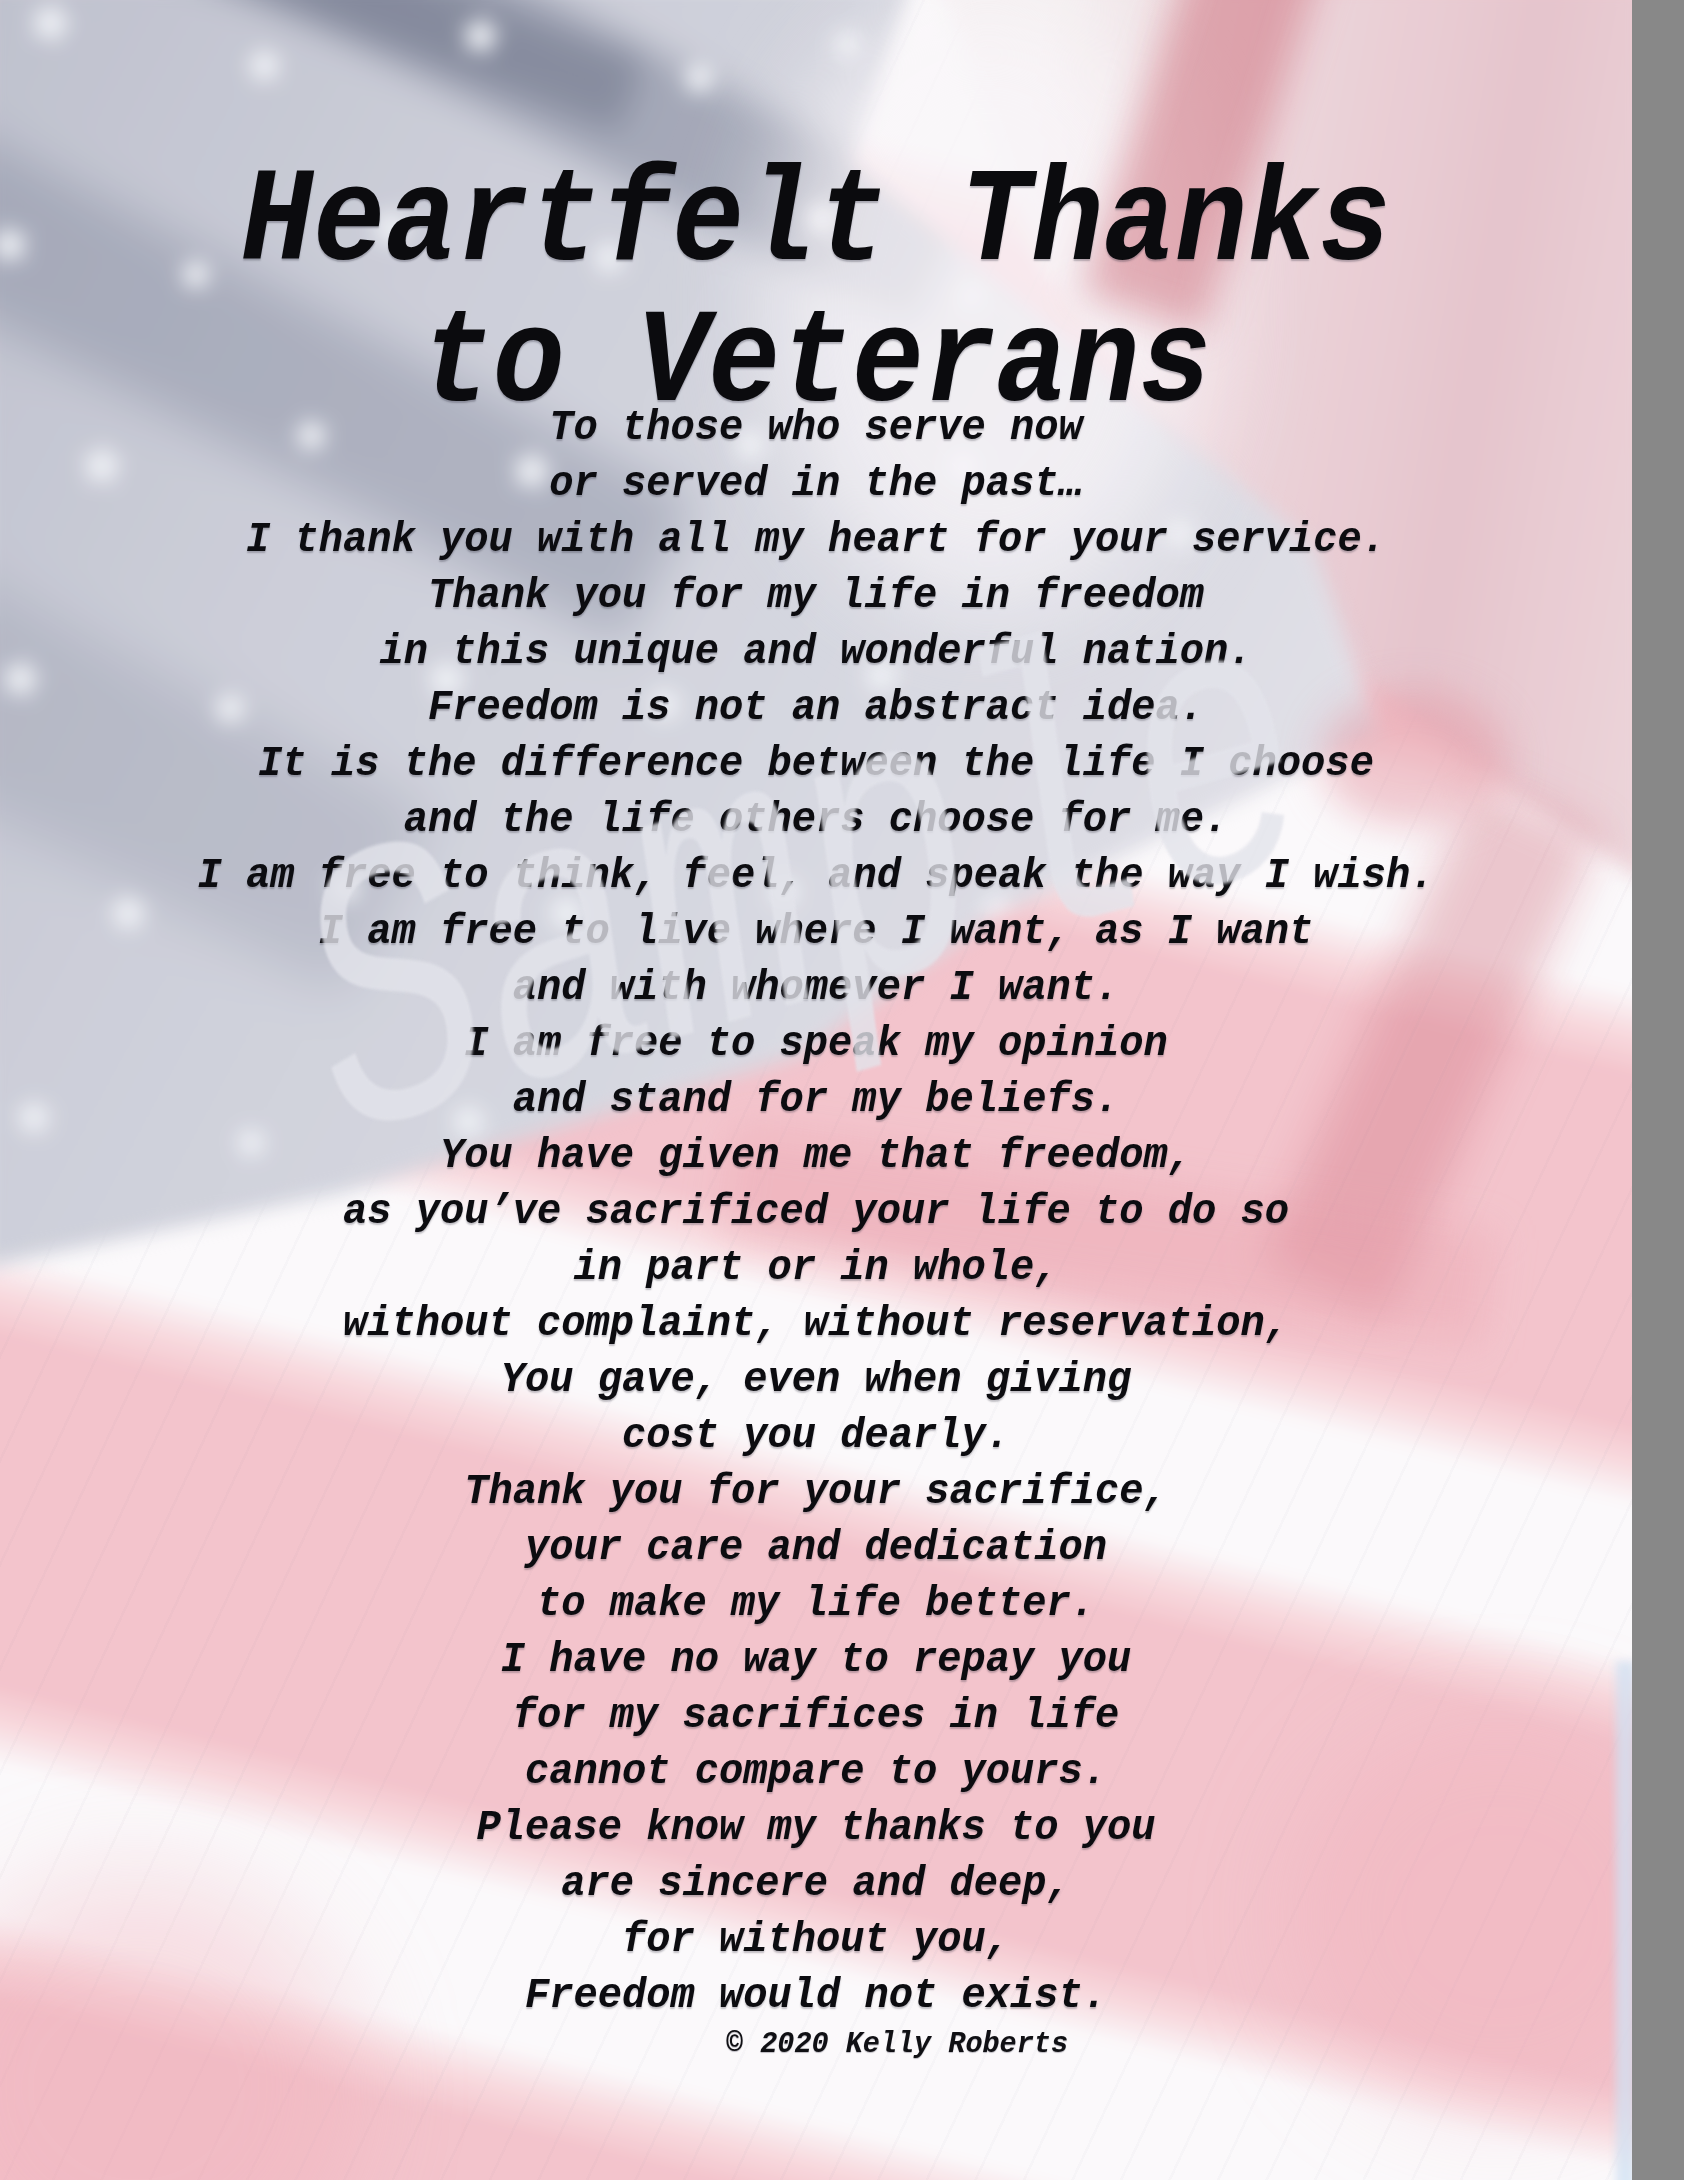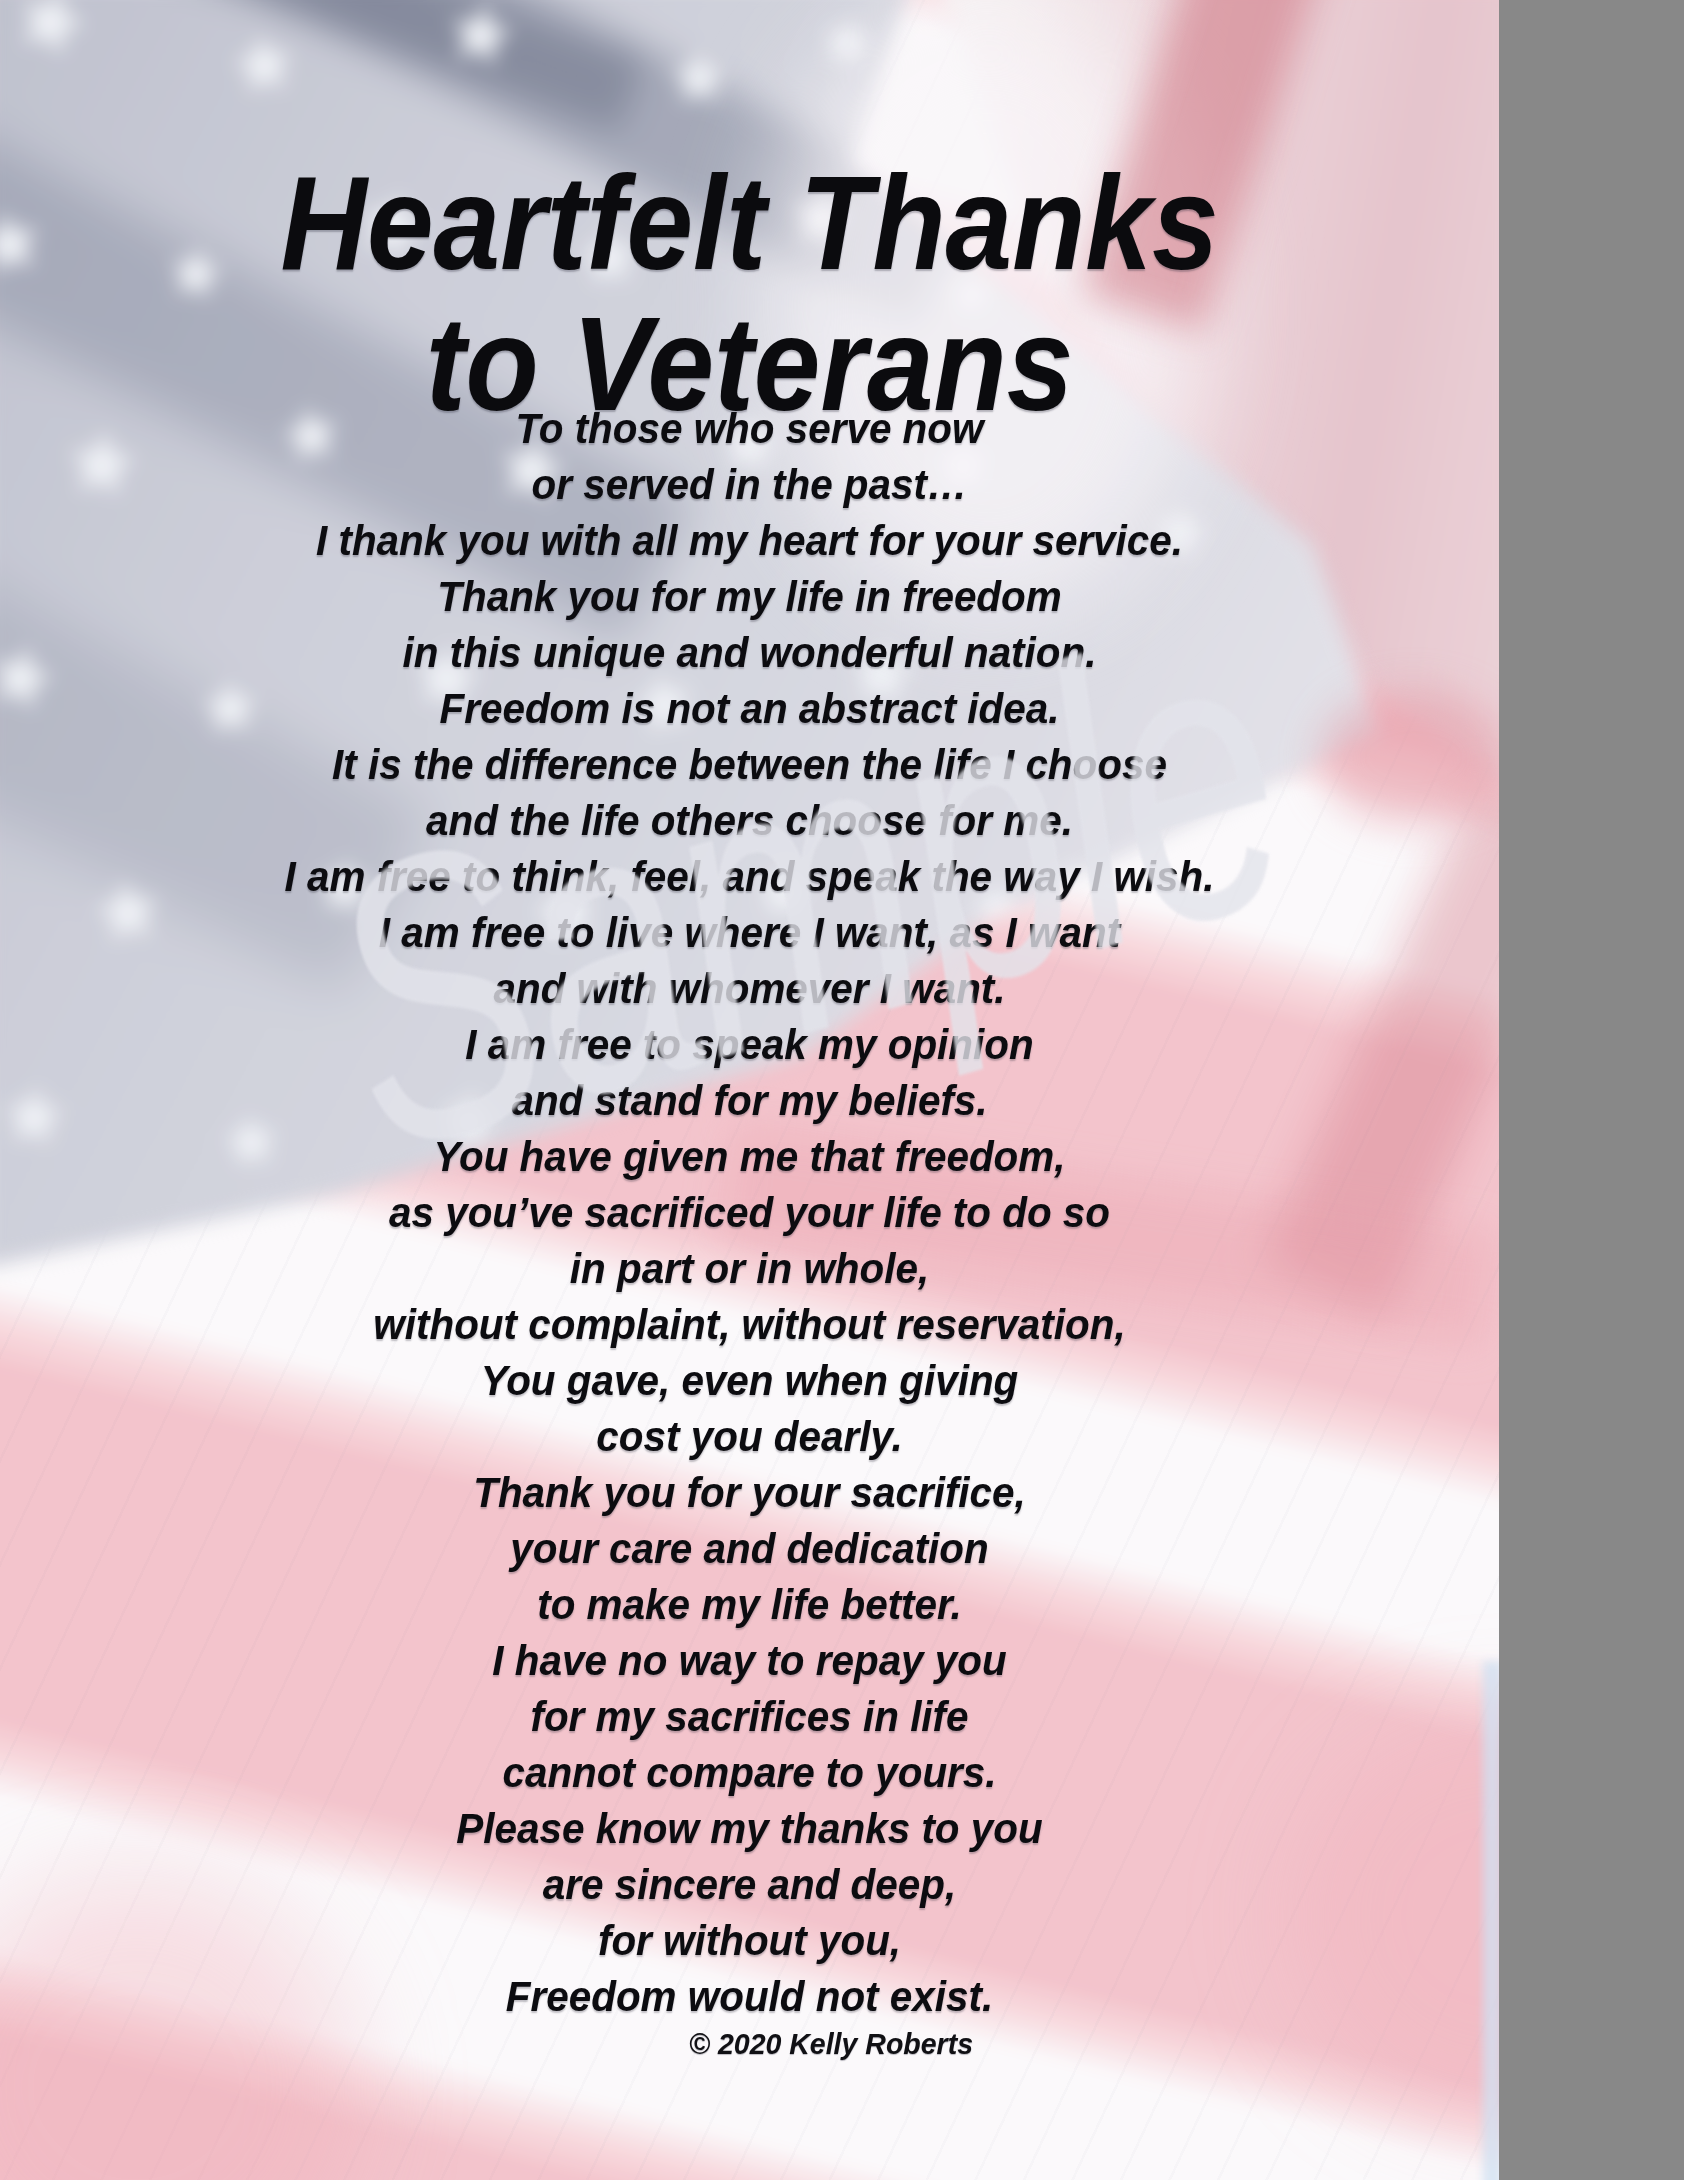--- a/index.html
+++ b/index.html
@@ -1,17 +1,17 @@
 <!DOCTYPE html>
 <html style="font-size:13.6px"><head>
 <meta charset="utf-8">
 <style>
   html,body{margin:0;padding:0;background:#888;}
-  .page{position:relative;width:1499px;height:2181px;overflow:hidden;background:#f6f4f5;
-        font-family:Liberation Sans, sans-serif;}
+  .page{position:relative;width:1632px;height:2181px;overflow:hidden;background:#f6f4f5;
+        font-family:Liberation Mono, monospace;}
   .page *{box-sizing:border-box;}
   .layer{position:absolute;inset:0;pointer-events:none;}
 
   
   .stripes-wrap{position:absolute;inset:-25.6px;filter:blur(6px);}
   .stripes{position:absolute;inset:0;
     background:repeating-linear-gradient(194deg,
       #f2bdc5 0px,#f2bdc5 119px,#f7d6da 158px,
       #fbfafb 200px,#fbfafb 345px,#f7d6da 388px,
       #f2bdc5 430px,#f2bdc5 647px);}

